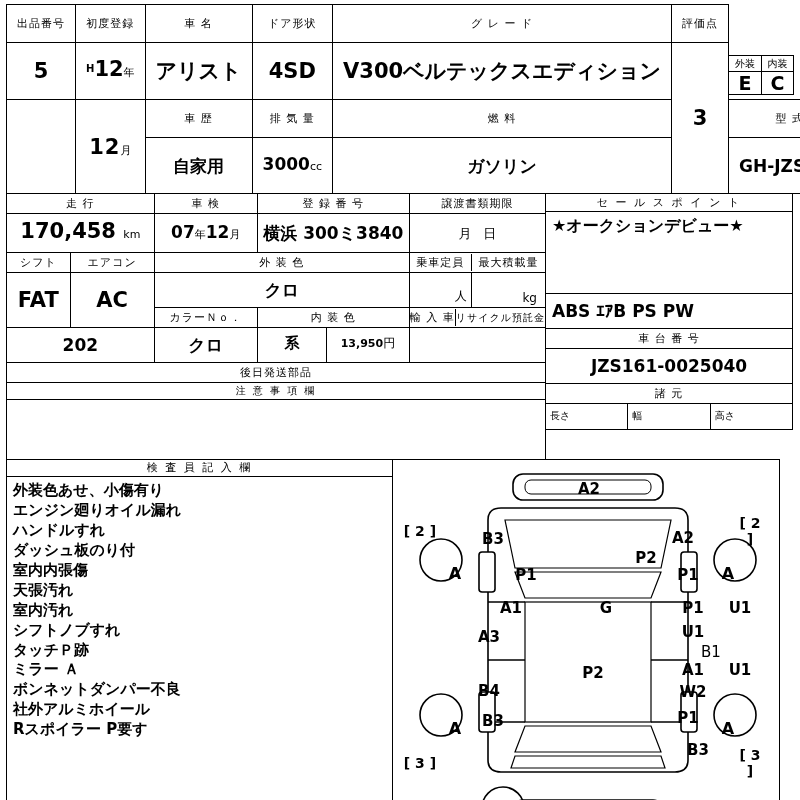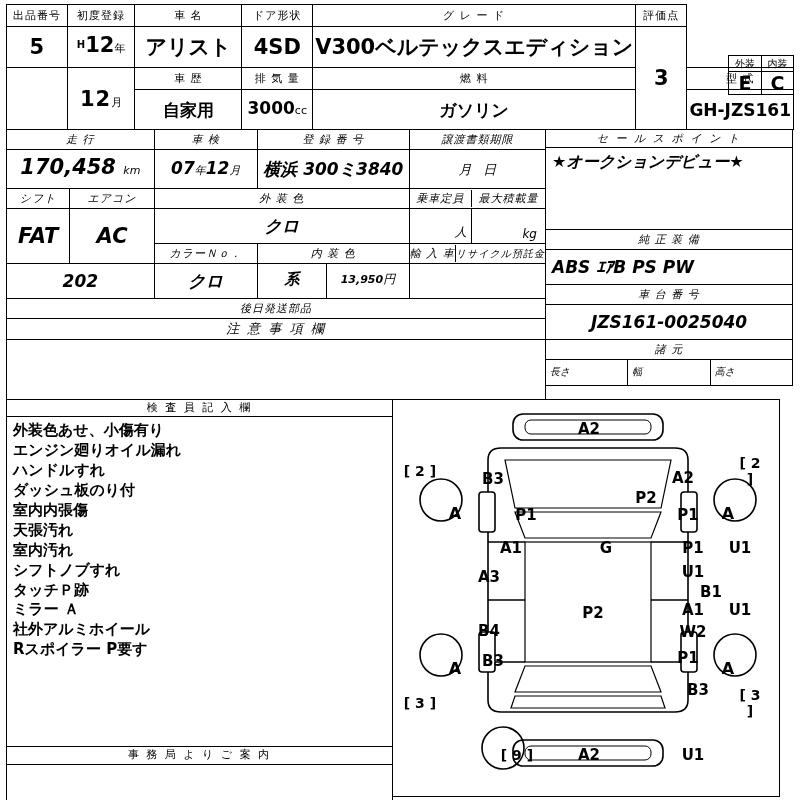--- a/index.html
+++ b/index.html
@@ -7,43 +7,43 @@
   body {
     width:800px; height:800px;
     background:#fff;
     font-family:"DejaVu Sans","Liberation Sans",sans-serif;
     color:#000;
     font-size:13px;
   }
   .sheet { position:relative; width:800px; height:800px; padding:4px 6px 0 6px; }
 
   table.grid { border-collapse:collapse; width:100%; }
-  table.grid td, table.grid th { border:1px solid #000; padding:2px; text-align:center; vertical-align:middle; }
+  table.grid td, table.grid th { border:1px solid #000; padding:10px; text-align:center; vertical-align:middle; }
   .lbl { font-size:11px; letter-spacing:1px; height:17px; line-height:17px; white-space:nowrap; }
   .val { font-size:21px; font-weight:bold; height:32px; line-height:32px; white-space:nowrap; }
   .val-sm { font-size:17px; font-weight:bold; }
   .unit { font-size:11px; font-weight:normal; letter-spacing:0; }
   .sup { font-size:10px; vertical-align:top; font-weight:bold; }
 
   
   .top { width:100%; }
   .top td { border:1px solid #000; }
 
   
   .mid-wrap { display:flex; margin-top:-1px; }
   .mid-left { width:540px; }
   .mid-right { width:248px; margin-left:-1px; }
 
   .sec { border-collapse:collapse; width:100%; }
-  .sec td { border:1px solid #000; text-align:center; vertical-align:middle;font-style:italic; }
+  .sec td { border:1px solid #000; text-align:center; vertical-align:middle; }
 
   .sales-head { font-size:11px; letter-spacing:2px; height:17px; }
   .sales-body { height:82px; vertical-align:top !important; text-align:left !important; padding:4px 6px !important; font-size:16px; font-weight:bold; }
 
-  .note-head { font-size:13px; letter-spacing:2px; height:17px; }
+  .note-head { font-size:10px; letter-spacing:2px; height:17px; }
   .note-body { height:60px; }
 
   
   .low-wrap { display:flex; margin-top:-1px; }
   .low-left { width:387px; }
   .low-right { width:388px; margin-left:-1px; }
 
   .insp-head { font-size:11px; letter-spacing:2px; height:18px; border:1px solid #000; text-align:center; background:#fff;}
   .insp-body { border:1px solid #000; border-top:none; height:330px; padding:4px 6px; font-size:15px; line-height:1.33; font-weight:bold; text-align:left; }
   .insp-body div { white-space:nowrap; }
@@ -204,23 +204,20 @@
             <tr>
           <td class="sales-head">セ ー ル ス ポ イ ン ト</td>
         </tr>
         <tr>
           <td class="sales-body">★オークションデビュー★</td>
         </tr>
       </tbody>
         </table>
       <table class="sec" style="margin-top:-1px">
         <tbody>
-            <tr>
-          <td class="lbl" style="height:19px">純 正 装 備</td>
-        </tr>
         <tr>
           <td class="val val-sm" style="height:30px;text-align:left;padding-left:6px">ABS ｴｱB PS PW</td>
         </tr>
         <tr>
           <td class="lbl" style="height:19px">車 台 番 号</td>
         </tr>
         <tr>
           <td class="val val-sm" style="height:28px">JZS161-0025040</td>
         </tr>
         <tr>
@@ -247,20 +244,21 @@
         <div>外装色あせ、小傷有り</div>
         <div>エンジン廻りオイル漏れ</div>
         <div>ハンドルすれ</div>
         <div>ダッシュ板のり付</div>
         <div>室内内張傷</div>
         <div>天張汚れ</div>
         <div>室内汚れ</div>
         <div>シフトノブすれ</div>
         <div>タッチＰ跡</div>
         <div>ミラー Ａ</div>
+        <div>ボンネットダンパー不良</div>
         <div>社外アルミホイール</div>
         <div>Rスポイラー P要す</div>
       </div>
       <div class="office-head">事 務 局 よ り ご 案 内</div>
       <div class="office-body"></div>
     </div>
 
     <div class="low-right">
       <div class="diag">
         <svg width="386" height="396" viewBox="0 0 386 396">
@@ -315,21 +313,21 @@
           <span style="position:absolute;left:133px;top:115px;transform:translate(-50%,-50%);font-size:15px;font-weight:bold">P1</span>
           <span style="position:absolute;left:253px;top:98px;transform:translate(-50%,-50%);font-size:15px;font-weight:bold">P2</span>
           <span style="position:absolute;left:295px;top:115px;transform:translate(-50%,-50%);font-size:15px;font-weight:bold">P1</span>
           <span style="position:absolute;left:335px;top:113px;transform:translate(-50%,-50%);font-size:16px;font-weight:bold">A</span>
           <span style="position:absolute;left:118px;top:148px;transform:translate(-50%,-50%);font-size:15px;font-weight:bold">A1</span>
           <span style="position:absolute;left:213px;top:148px;transform:translate(-50%,-50%);font-size:15px;font-weight:bold">G</span>
           <span style="position:absolute;left:300px;top:148px;transform:translate(-50%,-50%);font-size:15px;font-weight:bold">P1</span>
           <span style="position:absolute;left:347px;top:148px;transform:translate(-50%,-50%);font-size:15px;font-weight:bold">U1</span>
           <span style="position:absolute;left:96px;top:177px;transform:translate(-50%,-50%);font-size:15px;font-weight:bold">A3</span>
           <span style="position:absolute;left:300px;top:172px;transform:translate(-50%,-50%);font-size:15px;font-weight:bold">U1</span>
-          <span style="position:absolute;left:318px;top:192px;transform:translate(-50%,-50%);font-size:15px;font-weight:bold">B1</span>
+          <span style="position:absolute;left:318px;top:192px;transform:translate(-50%,-50%);font-size:15px;font-weight:normal">B1</span>
           <span style="position:absolute;left:300px;top:210px;transform:translate(-50%,-50%);font-size:15px;font-weight:bold">A1</span>
           <span style="position:absolute;left:347px;top:210px;transform:translate(-50%,-50%);font-size:15px;font-weight:bold">U1</span>
           <span style="position:absolute;left:200px;top:213px;transform:translate(-50%,-50%);font-size:15px;font-weight:bold">P2</span>
           <span style="position:absolute;left:300px;top:232px;transform:translate(-50%,-50%);font-size:15px;font-weight:bold">W2</span>
           <span style="position:absolute;left:96px;top:231px;transform:translate(-50%,-50%);font-size:15px;font-weight:bold">B4</span>
           <span style="position:absolute;left:62px;top:268px;transform:translate(-50%,-50%);font-size:16px;font-weight:bold">A</span>
           <span style="position:absolute;left:100px;top:261px;transform:translate(-50%,-50%);font-size:15px;font-weight:bold">B3</span>
           <span style="position:absolute;left:295px;top:258px;transform:translate(-50%,-50%);font-size:15px;font-weight:bold">P1</span>
           <span style="position:absolute;left:335px;top:268px;transform:translate(-50%,-50%);font-size:16px;font-weight:bold">A</span>
           <span style="position:absolute;left:305px;top:290px;transform:translate(-50%,-50%);font-size:15px;font-weight:bold">B3</span>

